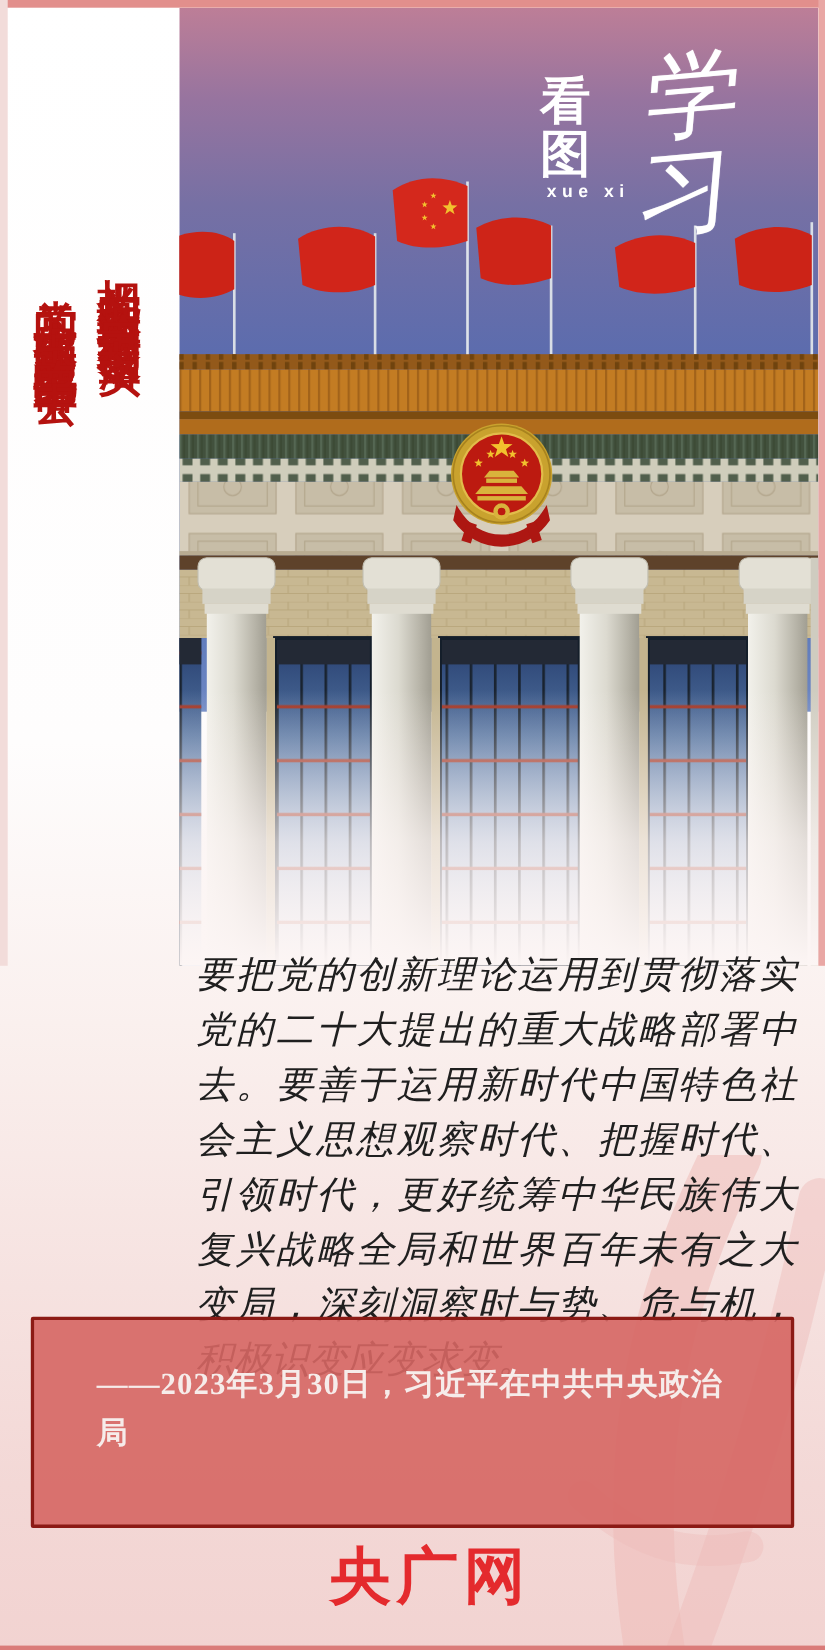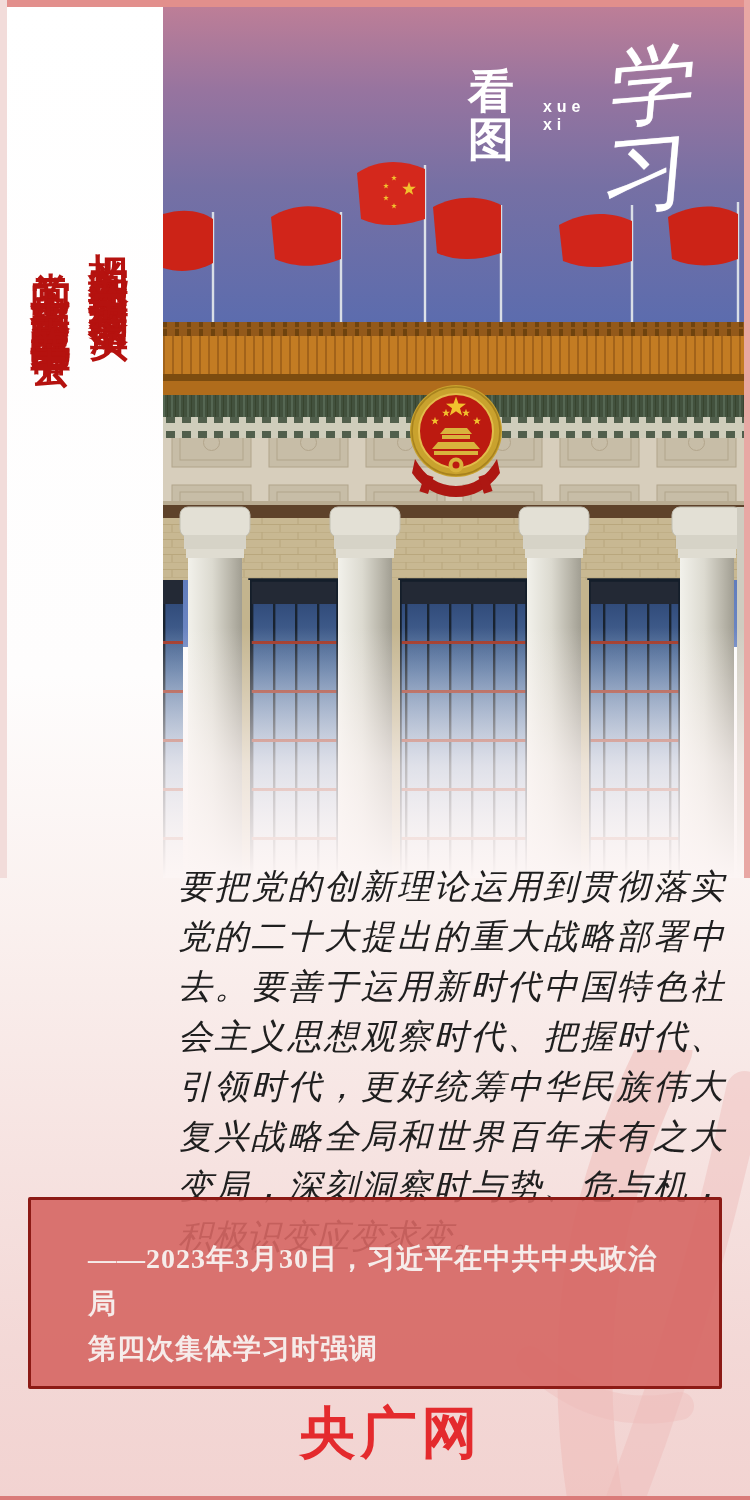--- a/index.html
+++ b/index.html
@@ -9,21 +9,21 @@
     background:linear-gradient(180deg,#ffffff 0%,#fefdfd 45%,#faf0ee 62%,#f6e2e0 78%,#f3d8d6 90%,#f2d3d1 100%);}
   .strip-top{position:absolute;left:0;top:0;width:750px;height:7px;background:#e28f8c;z-index:6;}
   .strip-left{position:absolute;left:0;top:0;width:7px;height:878px;background:#f2dcda;z-index:6;}
   .strip-right{position:absolute;right:0;top:0;width:6px;height:878px;background:#e9a7a4;z-index:6;}
   .strip-bottom{position:absolute;left:0;bottom:0;width:750px;height:4px;background:#da7b79;z-index:6;}
 
   .photo{position:absolute;left:163px;top:7px;width:581px;height:871px;z-index:1;}
   .photo svg{display:block;}
 
   .brand{position:absolute;left:305px;top:28px;width:270px;display:flex;align-items:flex-start;color:#ffffff;z-index:3;}
-  .brand-left{display:flex;align-items:center;margin-top:32px;}
+  .brand-left{display:flex;flex-direction:column;align-items:center;margin-top:32px;margin-left:23px;}
   .brand-bold{font-family:"Liberation Sans","DejaVu Sans",sans-serif;font-weight:900;font-size:46px;letter-spacing:3px;line-height:1.05;}
   .brand-pinyin{font-family:"Liberation Sans","DejaVu Sans",sans-serif;font-weight:700;font-size:16px;letter-spacing:5px;margin-top:2px;}
   .brand-script{font-size:86px;line-height:1;font-weight:400;margin-left:6px;margin-top:6px;
     transform:rotate(-5deg) skewX(-10deg);text-shadow:0 0 1px rgba(255,255,255,.6);}
 
   .headline-col{position:absolute;writing-mode:vertical-rl;text-orientation:upright;
     font-weight:900;font-size:40px;letter-spacing:5px;color:#b5120f;z-index:2;
     font-family:"Liberation Serif","DejaVu Serif",serif;}
   .col1{left:81px;top:222px;}
   .col2{left:23px;top:240px;}
@@ -260,21 +260,20 @@
   <div class="paragraph">要把党的创新理论运用到贯彻落实党的二十大提出的重大战略部署中去。要善于运用新时代中国特色社会主义思想观察时代、把握时代、引领时代，更好统筹中华民族伟大复兴战略全局和世界百年未有之大变局，深刻洞察时与势、危与机，积极识变应变求变。</div>
 
   <svg class="watermark" width="340" height="450" viewBox="0 0 340 450">
     <path d="M255,0 C195,120 155,260 185,450" stroke="#eebbb8" stroke-width="55" fill="none" opacity="0.55" stroke-linecap="round"></path>
     <path d="M335,40 C305,180 265,320 215,450" stroke="#eebbb8" stroke-width="38" fill="none" opacity="0.45" stroke-linecap="round"></path>
     <path d="M120,310 C165,350 210,368 270,356" stroke="#eebbb8" stroke-width="28" fill="none" opacity="0.4" stroke-linecap="round"></path>
   </svg>
 
   <div class="attribution-box">
     <div class="attr-line">——2023年3月30日，习近平在中共中央政治局</div>
-    <div class="attr-line">第四次集体学习时强调</div>
   </div>
 
   <div class="publisher">央广网</div>
 
   <div class="strip-top"></div>
   <div class="strip-left"></div>
   <div class="strip-right"></div>
   <div class="strip-bottom"></div>
 </div>
 

